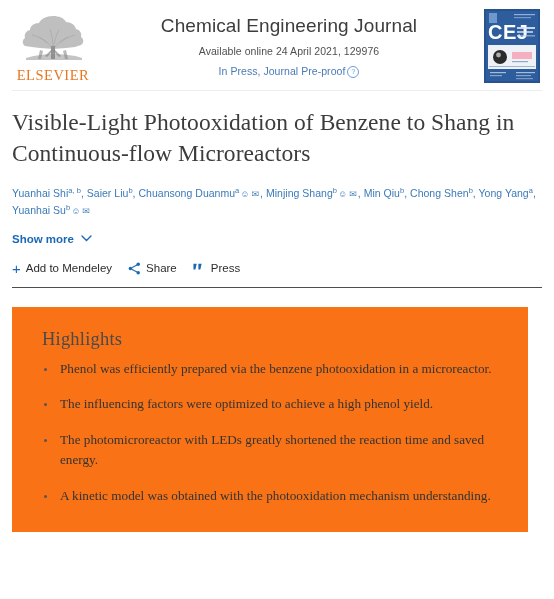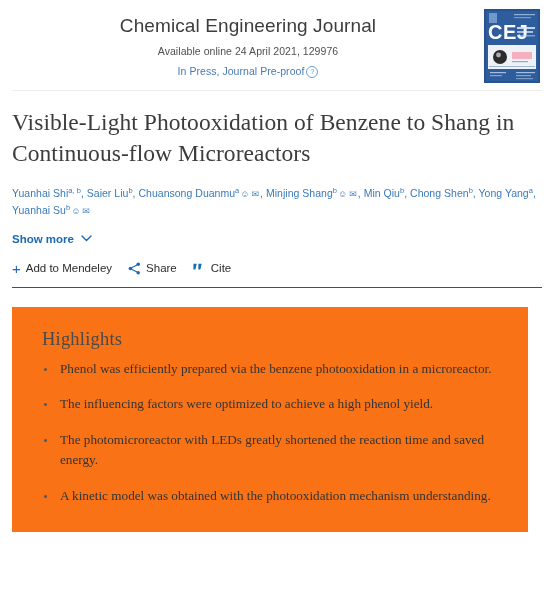--- a/index.html
+++ b/index.html
@@ -231,20 +231,42 @@
     border-radius: 50%;
   }
 </style>
 </head>
 <body>
 
 <div class="page">
 
   <div class="journal-header">
 
+    <div class="elsevier-logo">
+      <svg class="tree-svg" width="82" height="56" viewBox="0 0 82 56">
+        <g fill="#8a8a8a">
+          <path d="M41 6 C34 6 29 9 27 13 C22 13 18 16 18 20 C14 21 12 24 13 28 C10 30 10 34 13 36 L20 37 L28 38 L41 39 L54 38 L63 37 L69 35 C72 33 72 29 69 27 C70 23 68 20 64 19 C63 15 59 12 54 12 C52 8 47 6 41 6 Z" opacity="0.55"></path>
+          <path d="M39 36 L39 49 L43 49 L43 36 Z" opacity="0.9"></path>
+          <path d="M41 38 L33 46 L35 47 L41 41 Z" opacity="0.7"></path>
+          <path d="M41 38 L49 46 L47 47 L41 41 Z" opacity="0.7"></path>
+          <path d="M28 40 L26 49 L29 49 L31 41 Z" opacity="0.6"></path>
+          <path d="M54 40 L56 49 L53 49 L51 41 Z" opacity="0.6"></path>
+          <path d="M14 48 C24 45 34 44 41 44 C50 44 62 45 70 48 L70 50 L14 50 Z" opacity="0.5"></path>
+        </g>
+        <g stroke="#9a9a9a" stroke-width="0.6" fill="none" opacity="0.75">
+          <path d="M41 40 C38 34 33 30 27 27"></path>
+          <path d="M41 40 C44 34 50 30 56 27"></path>
+          <path d="M41 40 C41 32 40 25 38 19"></path>
+          <path d="M41 40 C42 32 44 25 47 20"></path>
+          <path d="M35 33 C31 29 25 26 20 25"></path>
+          <path d="M48 33 C52 29 58 26 63 25"></path>
+        </g>
+      </svg>
+      <span class="elsevier-word">ELSEVIER</span>
+    </div>
 
     <div class="journal-center">
       <div class="journal-title">Chemical Engineering Journal</div>
       <div class="journal-sub">Available online 24 April 2021, 129976</div>
       <div class="journal-status">
         <span>In Press, Journal Pre-proof</span><span class="info-icon">?</span>
       </div>
     </div>
 
     <div class="cover-thumb">
@@ -318,21 +340,21 @@
         <span class="action-label">Share</span>
       </span>
 
       <span class="action">
         <span class="glyph">
           <svg width="13" height="11" viewBox="0 0 14 11">
             <path d="M0.5 0.5 L4 0.5 L2.6 6.5 L0.5 6.5 Z" fill="#1b69b6"></path>
             <path d="M5.8 0.5 L9.3 0.5 L7.9 6.5 L5.8 6.5 Z" fill="#1b69b6"></path>
           </svg>
         </span>
-        <span class="action-label">Cite</span>
+        <span class="action-label">Press</span>
       </span>
 
     </div>
   </div>
 
   <div class="rule-dark" style="margin-top:11px;"></div>
 
 
   <div class="highlights-wrap">
     <div class="highlights-title">Highlights</div>

